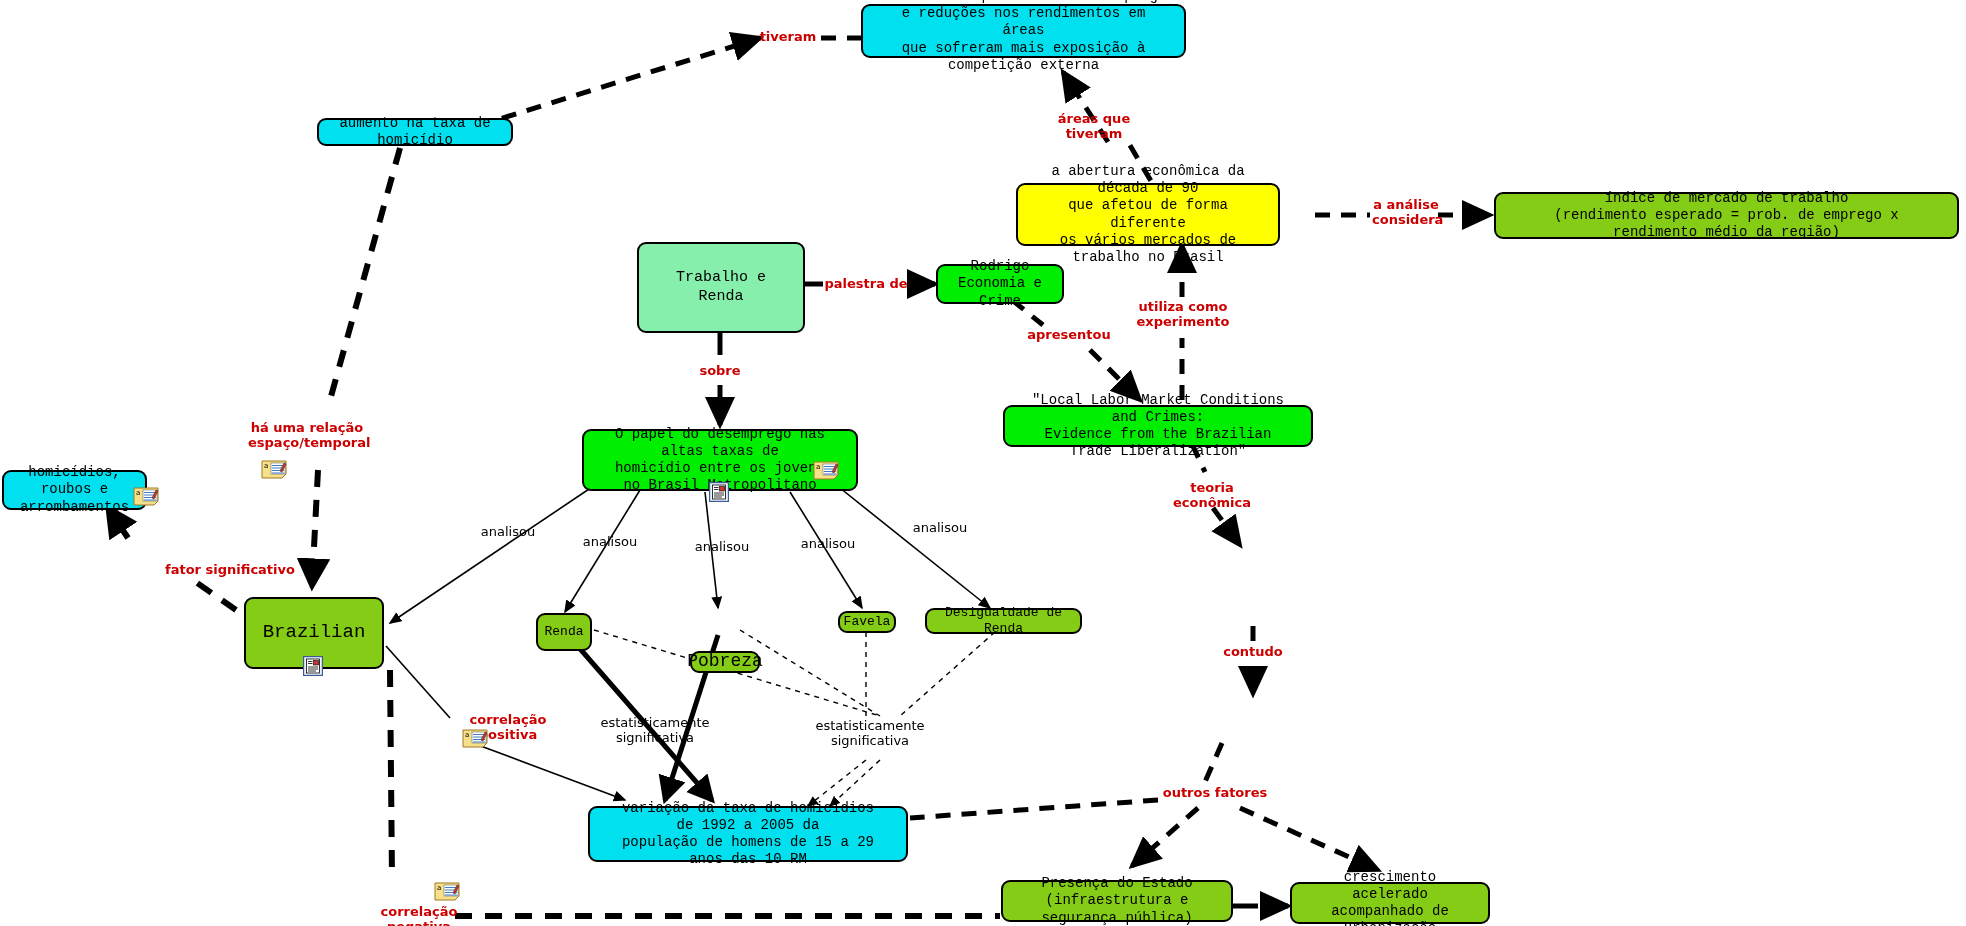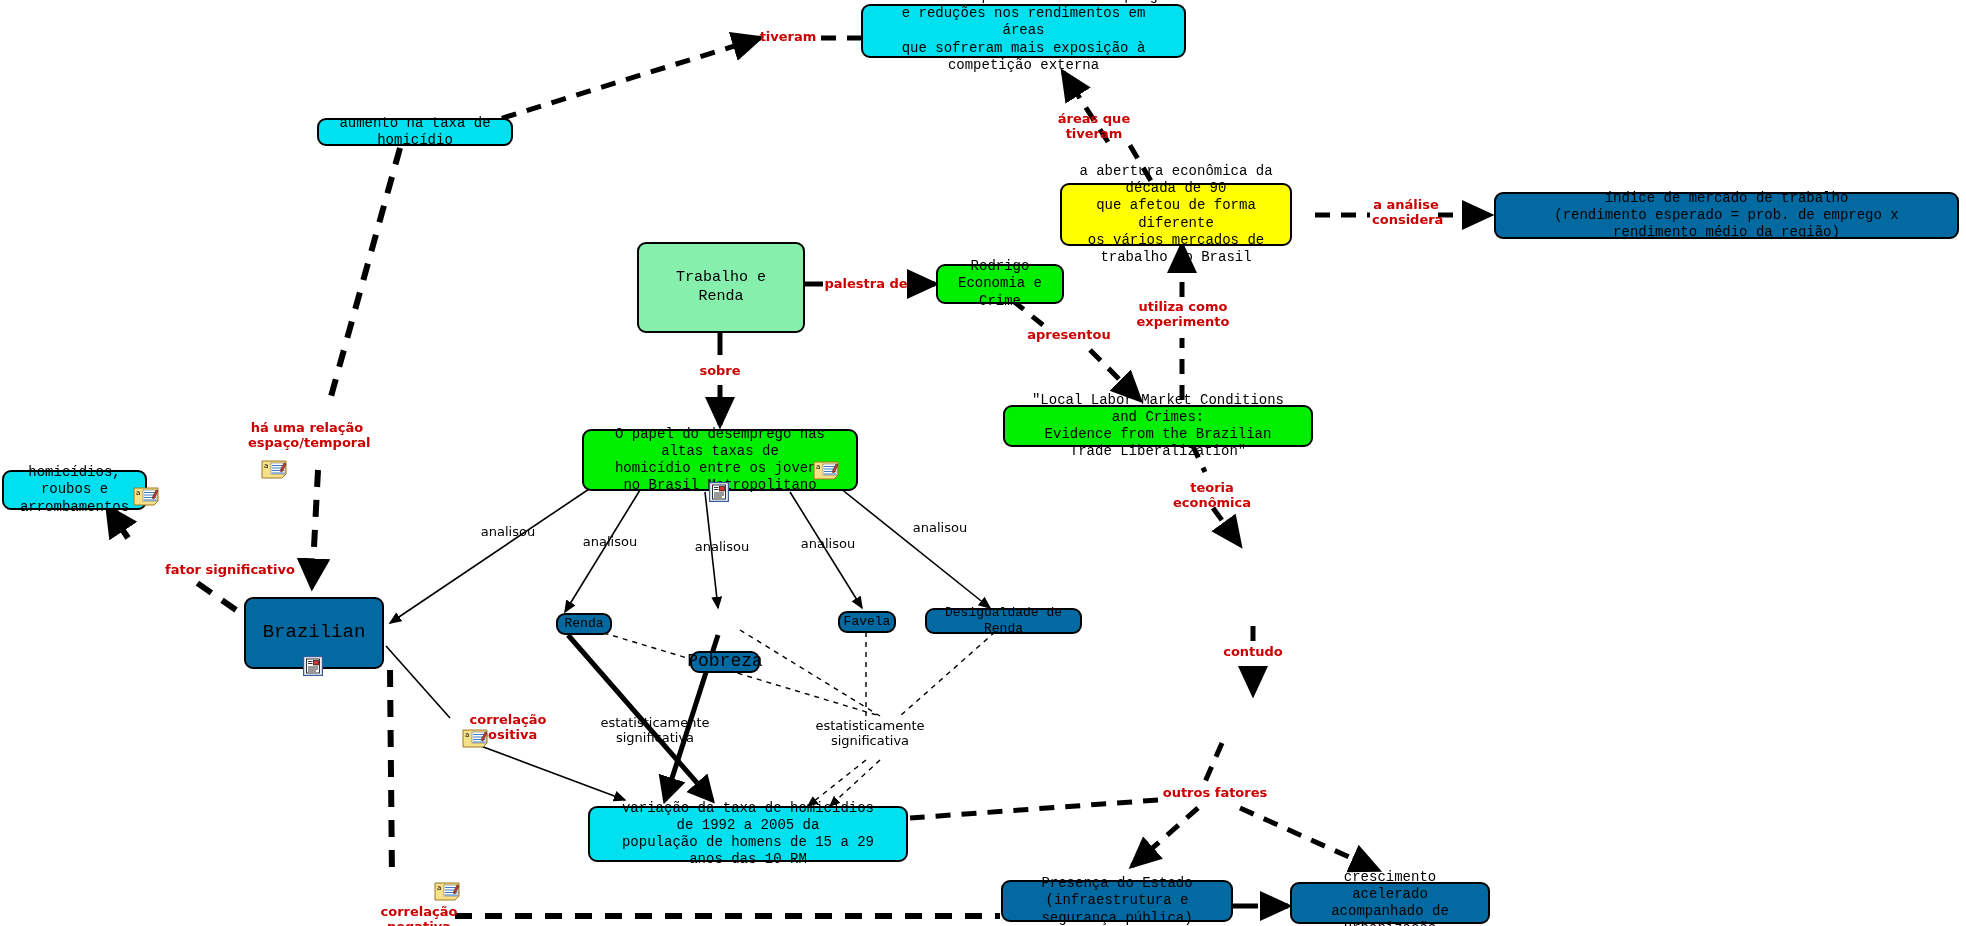--- a/index.html
+++ b/index.html
@@ -33,21 +33,21 @@
     text-align: center;
     color: #000000;
     line-height: 1.22;
     white-space: pre-line;
     padding: 3px 16px;
     z-index: 5;
     font-family: Liberation Mono, monospace;
   }
   .node.cyan   { background: #00e5ee; background: #00e0ee; }
   .node.yellow { background: #ffff00; }
-  .node.paleyellow { background: #0369a1; }
+  .node.paleyellow { background: #84cc16; }
   .node.green  { background: #00ee00; }
   .node.orange { background: #86efac; }
 
   .link-label {
     position: absolute;
     color: #cc0000;
     font-weight: bold;
     font-size: 13px;
     text-align: center;
     line-height: 1.15;
@@ -163,21 +163,21 @@
     <path d="M390,670 L392,878" stroke="#000" stroke-width="6" fill="none" stroke-dasharray="17,13"></path>
     <path d="M455,916 L1000,916" stroke="#000" stroke-width="6" fill="none" stroke-dasharray="17,13"></path>
   </svg>
 
   <div class="node cyan" style="left:861px; top:4px; width:325px; height:54px; font-size:14px;">aumentos temporários no desemprego
 e reduções nos rendimentos em áreas
 que sofreram mais exposição à competição externa</div>
 
   <div class="node cyan" style="left:317px; top:118px; width:196px; height:28px; font-size:14px;">aumento na taxa de homicídio</div>
 
-  <div class="node yellow" style="left:1060px; top:183px; width:232px; height:63px; font-size:14px;">a abertura econômica da década de 90
+  <div class="node yellow" style="left:1016px; top:183px; width:264px; height:63px; font-size:14px;">a abertura econômica da década de 90
 que afetou de forma diferente
 os vários mercados de trabalho no Brasil</div>
 
   <div class="node paleyellow" style="left:1494px; top:192px; width:465px; height:47px; font-size:14px;">índice de mercado de trabalho
 (rendimento esperado = prob. de emprego x rendimento médio da região)</div>
 
   <div class="node orange" style="left:637px; top:242px; width:168px; height:91px; font-size:15px;">Trabalho e Renda</div>
 
   <div class="node green" style="left:936px; top:264px; width:128px; height:40px; font-size:14px;">Rodrigo
 Economia e Crime</div>
@@ -189,21 +189,21 @@
   <div class="node green" style="left:1003px; top:405px; width:310px; height:42px; font-size:14px;">"Local Labor Market Conditions and Crimes:
 Evidence from the Brazilian Trade Liberalization"</div>
 
 
 
   <div class="node cyan" style="left:2px; top:470px; width:145px; height:40px; font-size:14px;">homicídios, roubos e
 arrombamentos</div>
 
   <div class="node paleyellow" style="left:244px; top:597px; width:140px; height:72px; font-size:19px;">Brazilian</div>
 
-  <div class="node paleyellow" style="left:556px; top:613px; width:56px; height:22px; font-size:13px;">Renda</div>
+  <div class="node paleyellow" style="left:536px; top:613px; width:56px; height:38px; font-size:13px;">Renda</div>
 
   <div class="node paleyellow" style="left:690px; top:613px; width:70px; height:22px; font-size:18px;margin-top:38px;">Pobreza</div>
 
   <div class="node paleyellow" style="left:838px; top:611px; width:58px; height:22px; font-size:13px;">Favela</div>
 
   <div class="node paleyellow" style="left:925px; top:608px; width:157px; height:26px; font-size:13px;">Desigualdade de Renda</div>
 
   <div class="node cyan" style="left:588px; top:806px; width:320px; height:56px; font-size:14px;">variação da taxa de homicídios
 de 1992 a 2005 da
 população de homens de 15 a 29 anos das 10 RM</div>

